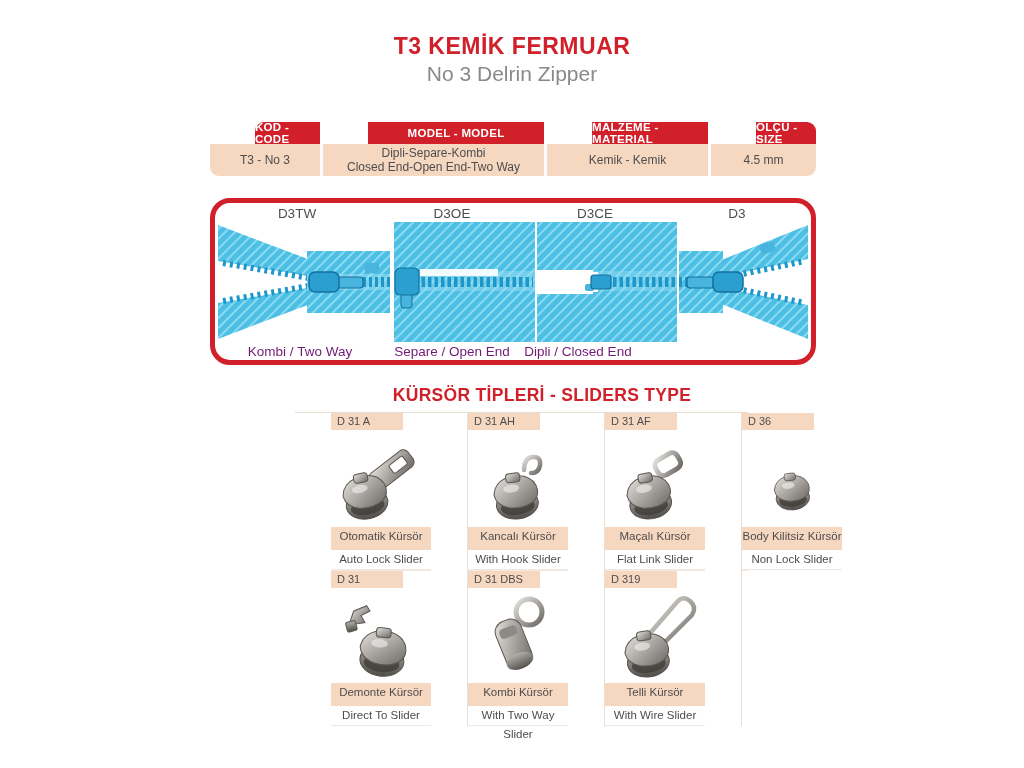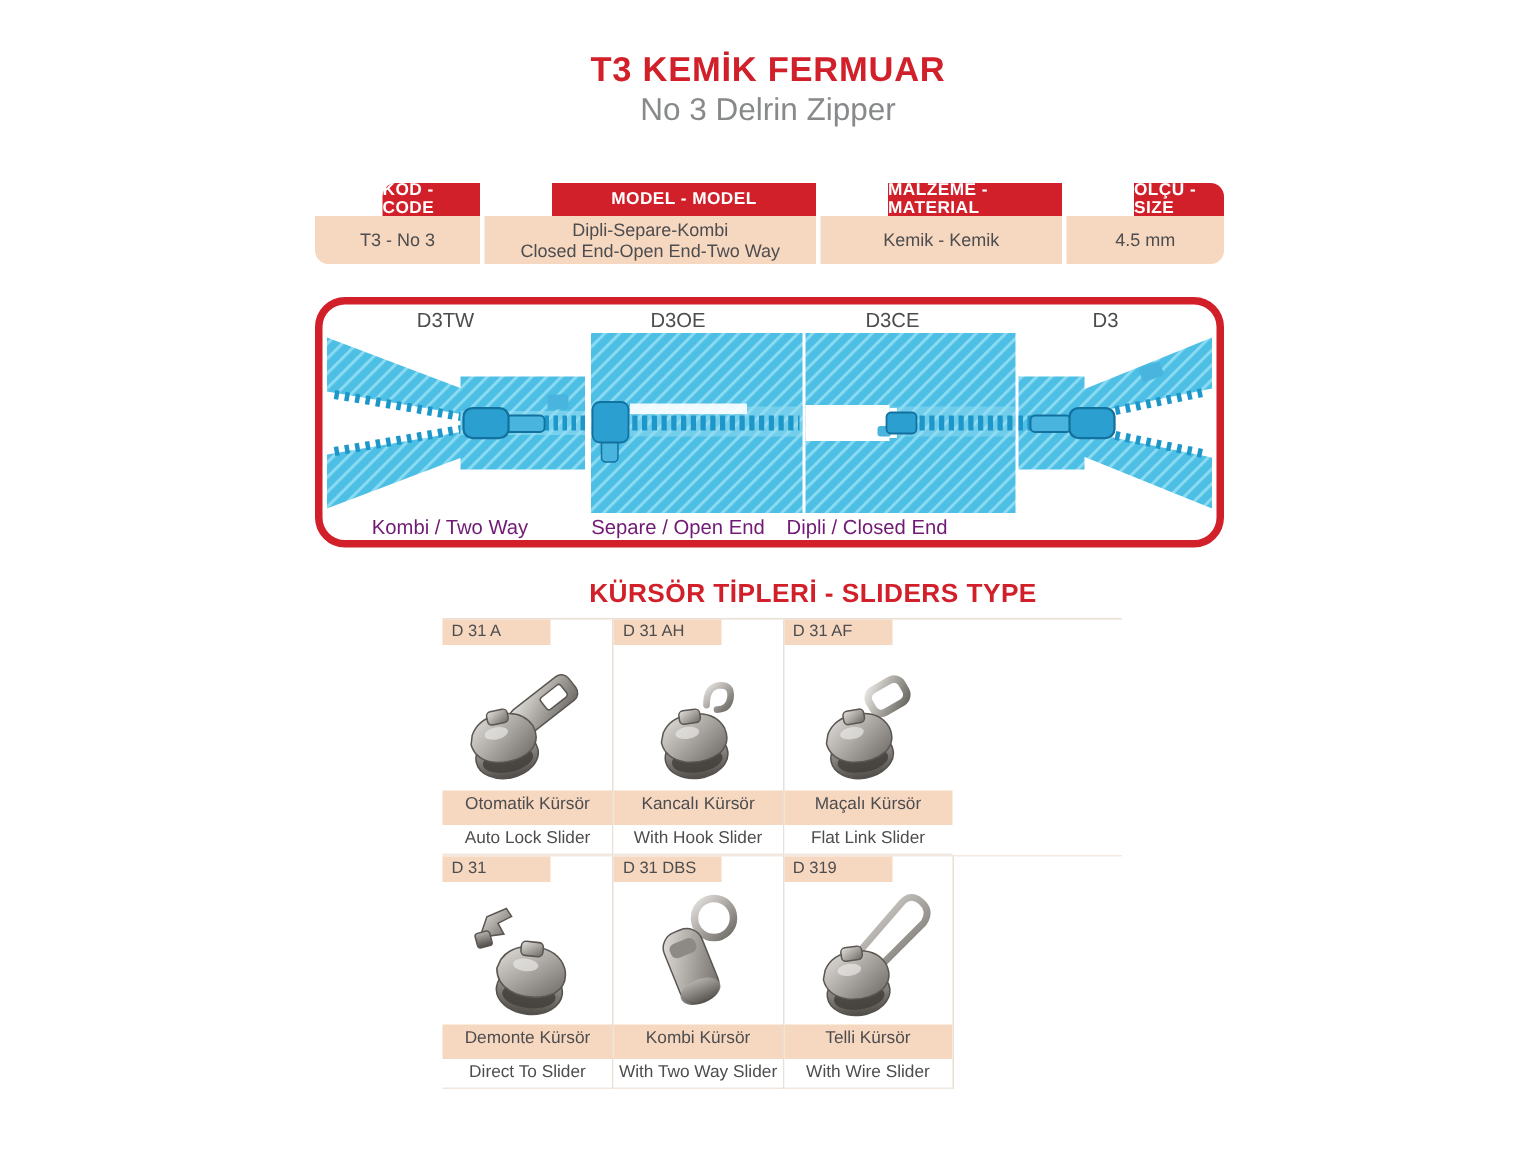--- a/index.html
+++ b/index.html
@@ -24,21 +24,21 @@
   .zipper-box{position:absolute;left:210px;top:181px;width:596px;height:157px;
         border:5px solid #d1202a;border-radius:20px;background:#fff;margin-top:17px;}
   .z-label{position:absolute;top:3px;transform:translateX(-50%);font-size:13.5px;color:#4d4d4f;}
   .z-caption{position:absolute;bottom:1px;transform:translateX(-50%);font-size:13.5px;color:#701a75;white-space:nowrap;}
   .zipper-svg{position:absolute;left:0;top:18px;}
   
   .sliders-title{position:absolute;top:385px;left:30px;width:1024px;text-align:center;
         font-size:17.5px;font-weight:bold;color:#d1202a;letter-spacing:.3px;}
   .slider-grid{position:absolute;left:295px;top:412px;width:453px;border-top:1px solid #eadfd5;}
   .s-row{display:grid;grid-template-columns:repeat(4,1fr);}
-  .s-cell{border-left:1px solid #eadfd5;border-top:1px solid #f2eae2;}
+  .s-cell{border-left:1px solid #eadfd5;border-top:1px solid #f2eae2;margin-left:36px;}
   .s-cell:first-child{border-left:none;}
   .s-row.r1 .s-cell{border-top:none;}
   .s-tag{width:72px;height:17px;line-height:17px;background:#f6d7c0;font-size:11px;
         padding-left:6px;box-sizing:border-box;}
   .s-img{height:97px;display:flex;align-items:center;justify-content:center;}
   .s-row.r2 .s-img{height:95px;}
   .s-tr{height:23px;line-height:19px;background:#f6d7c0;font-size:11.5px;text-align:center;}
   .s-en{height:19px;line-height:19px;background:#fff;font-size:11.5px;text-align:center;
         border-bottom:1px solid #f0e8e0;}
   .s-cell.empty{background:#fff;}
@@ -192,20 +192,30 @@
           <g transform="translate(62,32) rotate(-30)">
             <rect x="-12" y="-8" width="25" height="17" rx="6" fill="none" stroke="url(#metalA)" stroke-width="5"></rect>
           </g>
           <use href="#slider-body" transform="translate(44,62) rotate(-10)"></use>
         </svg>
           </div>
         <div class="s-tr">Maçalı Kürsör</div>
         <div class="s-en">Flat Link Slider</div>
       </div>
 
+      <div class="s-cell">
+        <div class="s-tag">D 36</div>
+        <div class="s-img">
+            <svg width="100" height="94" viewBox="0 0 100 94">
+          <use href="#slider-body" transform="translate(50,58) scale(0.8) rotate(-6)"></use>
+        </svg>
+          </div>
+        <div class="s-tr">Body Kilitsiz Kürsör</div>
+        <div class="s-en">Non Lock Slider</div>
+      </div>
     </div>
 
     <div class="s-row r2">
 
       <div class="s-cell">
         <div class="s-tag">D 31</div>
         <div class="s-img">
             <svg width="100" height="92" viewBox="0 0 100 92">
           <g transform="translate(28,26) rotate(-15)">
             <path d="M-12,6 L-4,-6 L10,-8 L12,-2 L2,0 L4,8 Z" fill="url(#metalA)" stroke="#5a5652" stroke-width="1"></path>

